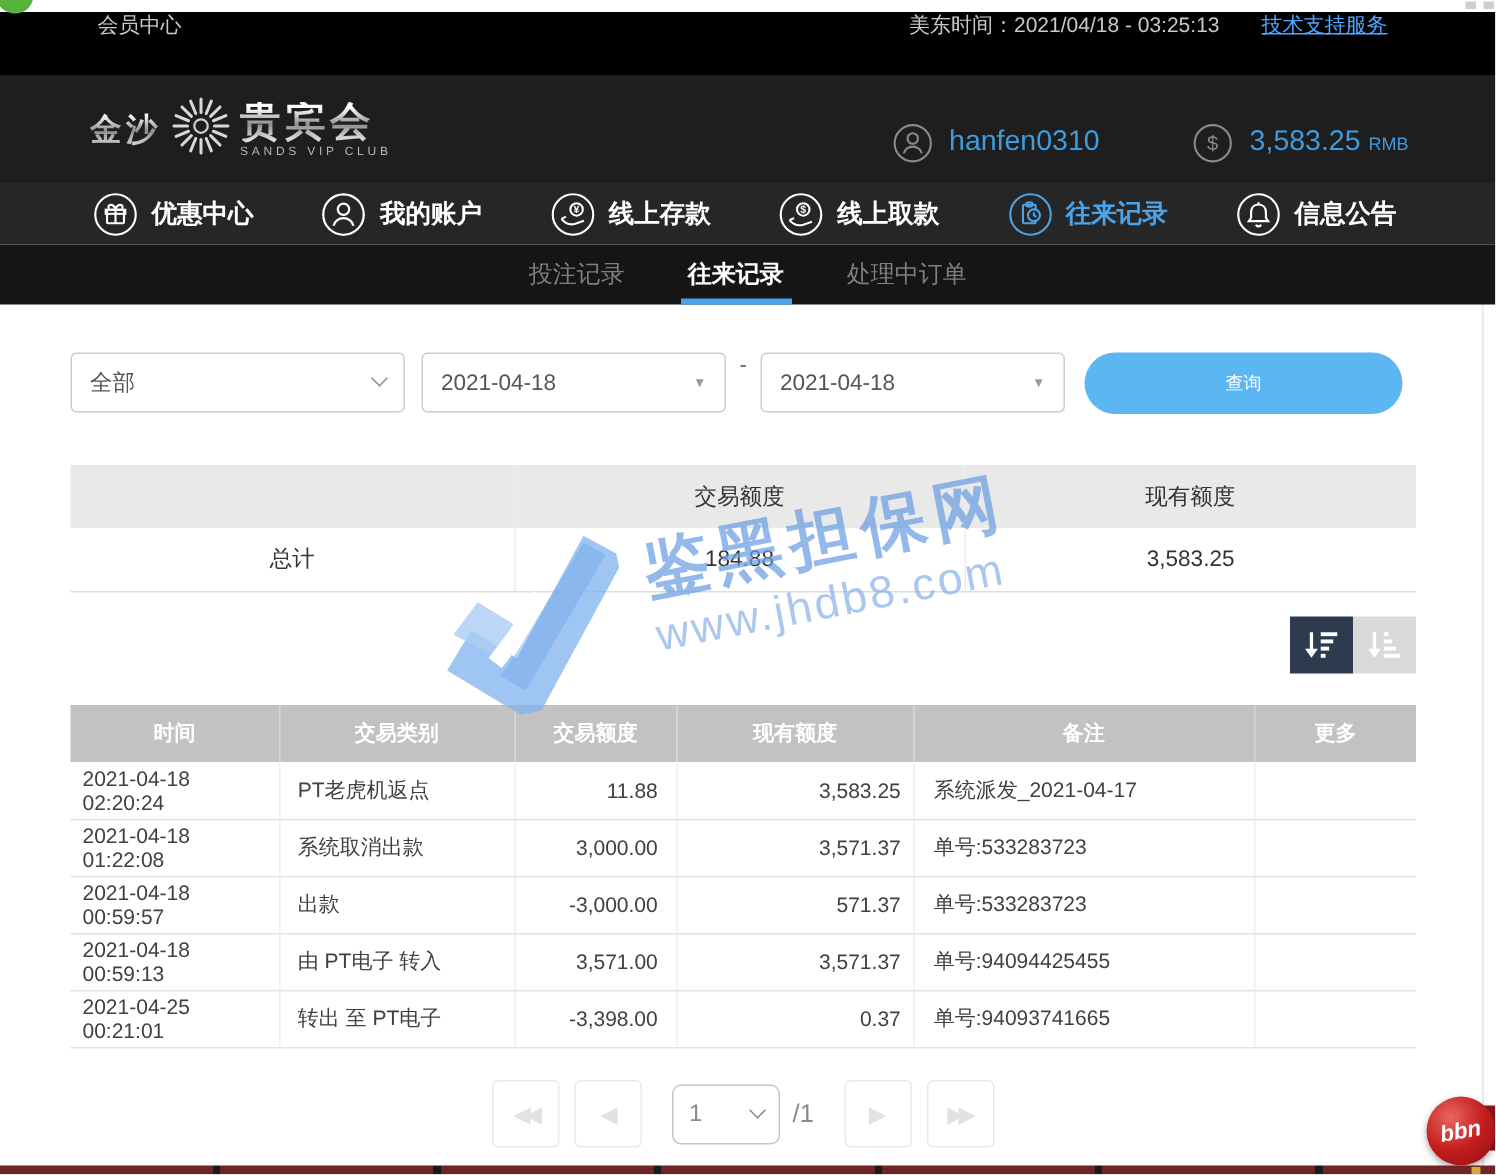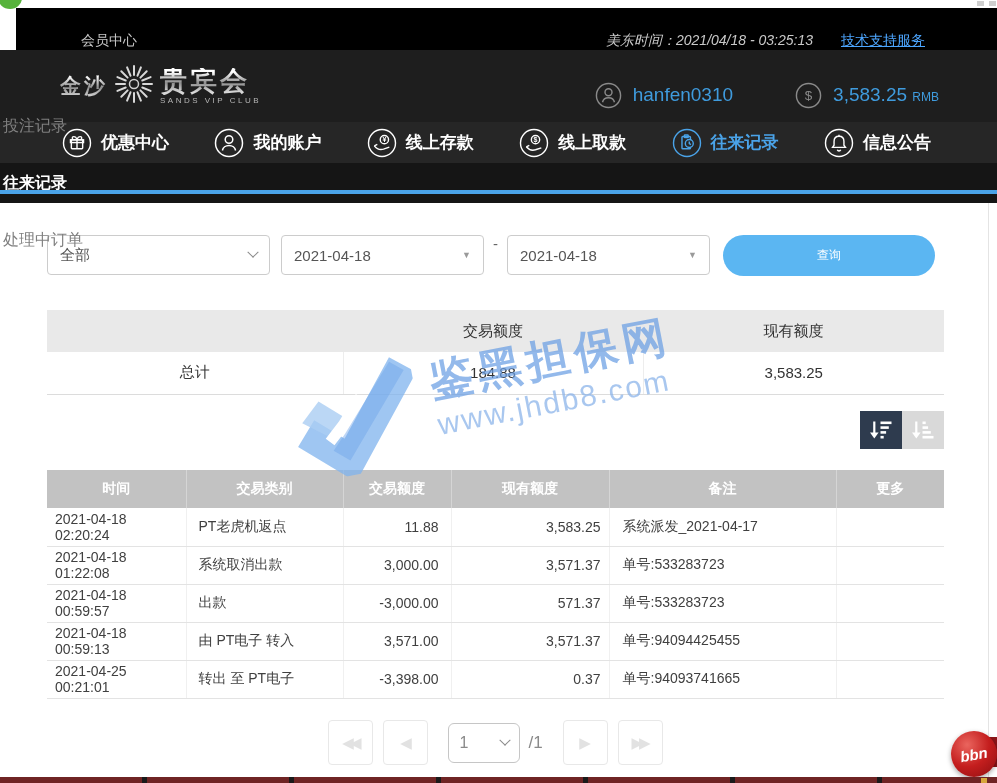--- a/index.html
+++ b/index.html
@@ -7,24 +7,24 @@
   html,body { margin:0; padding:0; background:#fff; }
   body { font-family:"Liberation Sans","DejaVu Sans",sans-serif; }
   .page { position:relative; width:997px; height:783px; background:#fff; overflow:hidden; }
 
   
   .chrome-strip { position:absolute; top:0; left:0; right:0; height:8px; background:#fff; z-index:20; }
   .green-dot { position:absolute; top:-13px; left:-2px; width:24px; height:22px; border-radius:50%; background:#57b33c; }
   .chrome-glyph { position:absolute; top:1px; width:7px; height:5px; background:#cfcfcf; }
 
   
-  .topbar { position:absolute; top:8px; left:0; right:0; height:42px; background:#000; display:flex; align-items:flex-end; color:#c9c9c9; font-size:14px; z-index:10;margin-left:16px; }
+  .topbar { position:absolute; top:8px; left:0; right:0; height:42px; background:#000; display:flex; align-items:flex-start; color:#c9c9c9; font-size:14px; z-index:10; }
   .member-center { margin-left:65px; cursor:pointer; }
   .topbar-right { margin-left:auto; margin-right:72px; display:flex; align-items:center; gap:28px; }
-  .time-text { color:#c9c9c9;font-style:italic; }
+  .time-text { color:#c9c9c9; }
   .support-link { color:#4da6ff; text-decoration:underline; cursor:pointer; }
 
   
   .header { position:absolute; top:50px; left:0; right:0; height:72px; background:#1e1e1e; display:flex; align-items:center; z-index:10; }
   .logo { margin-left:60px; display:flex; align-items:center; cursor:pointer; }
   .logo-cn { font-size:21px; font-weight:bold; letter-spacing:3px;
              background:linear-gradient(180deg,#ffffff 15%,#8d8d8d 55%,#d8d8d8 90%);
              -webkit-background-clip:text; background-clip:text; color:transparent; }
   .sunburst { margin:0 3px; }
   .logo-right { display:flex; flex-direction:column; line-height:1; }
@@ -34,21 +34,21 @@
   .chip .amount { color:#3f9bdd; font-size:19px; }
   .chip .cur { font-size:12px; }
 
   
   .mainnav { position:absolute; top:122px; left:0; right:0; height:41px; background:#262626; display:flex; align-items:center; justify-content:space-between; padding:0 66px 0 62px; z-index:10; }
   .nav-item { display:flex; align-items:center; gap:9px; color:#fff; font-size:17px; font-weight:bold; cursor:pointer; }
   .nav-item.active { color:#4aa3e8; }
   .nav-item svg { display:block; }
 
   
-  .subnav { position:absolute; top:163px; left:0; right:0; height:40px; background:#151515; display:flex; justify-content:center; gap:36px; z-index:10;flex-direction:column; }
+  .subnav { position:absolute; top:163px; left:0; right:0; height:40px; background:#151515; display:flex; justify-content:center; gap:36px; z-index:10; }
   .subtab { display:flex; align-items:center; color:#7f7f7f; font-size:16px; position:relative; padding:0 3px; cursor:pointer; }
   .subtab.active { color:#ffffff; font-weight:bold; }
   .subtab.active::after { content:""; position:absolute; left:-2px; right:-2px; bottom:0; height:4px; background:#4aa3e8; }
 
   
   .filter-row { position:absolute; top:235px; left:47px; width:897px; display:flex; align-items:flex-start; z-index:2; }
   .select-box, .date-box { height:40px; border:1px solid #ccc; border-radius:4px; background:#fff; display:flex; align-items:center; padding:0 12px; font-size:15px; color:#555; cursor:pointer; }
   .select-box { width:223px; }
   .date-box { width:203px; }
   .chevron-down { margin-left:auto; width:8px; height:8px; border-right:1.6px solid #8a8a8a; border-bottom:1.6px solid #8a8a8a; transform:rotate(45deg) translate(-2px,-2px); }

